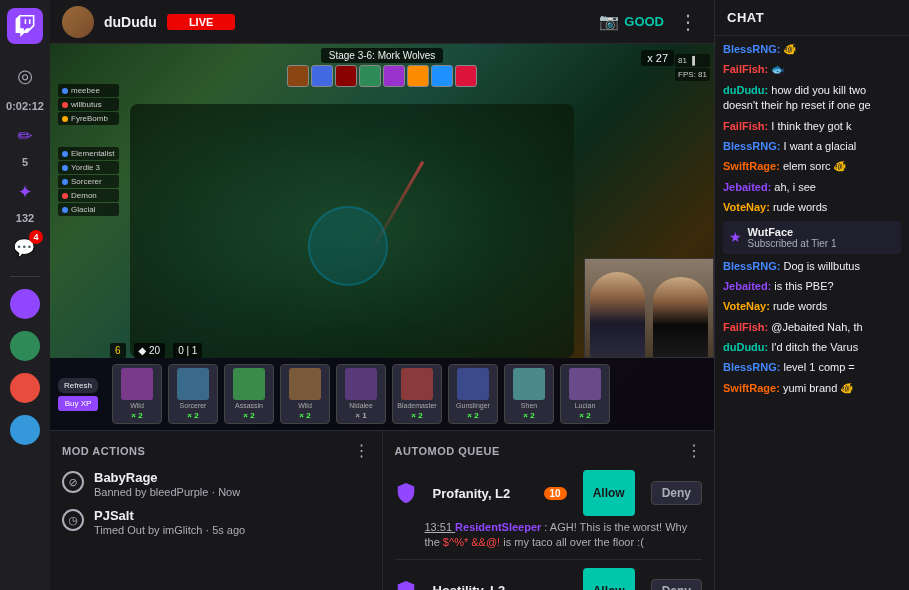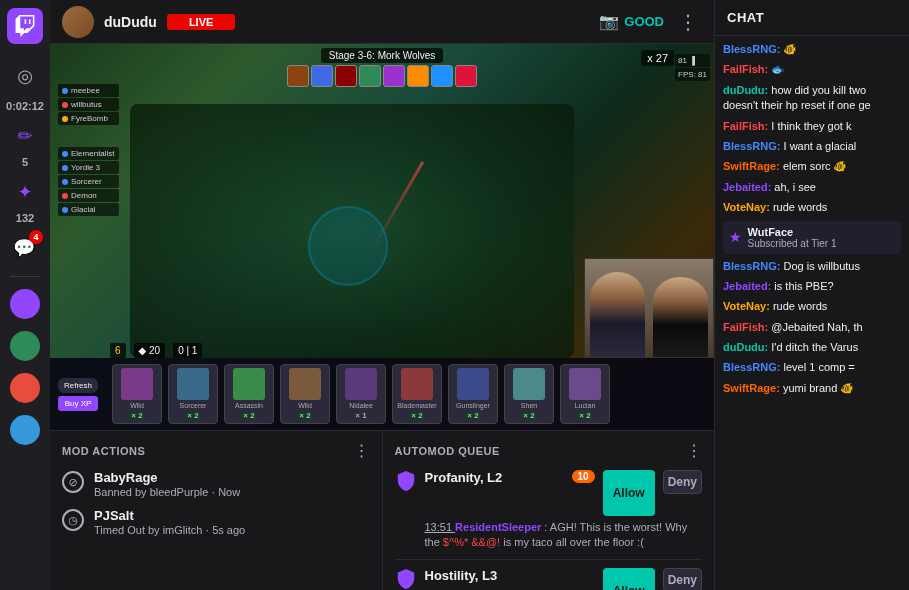--- a/index.html
+++ b/index.html
@@ -353,22 +353,22 @@
     .automod-queue {
       flex: 1;
       padding: 10px 12px;
       overflow: hidden;
     }
     .automod-item {
       margin-bottom: 8px;
     }
     .automod-item-header {
       display: flex;
-      align-items: flex-start;
-      gap: 8px;
+      align-items: center;
+      gap: 16px;
       margin-bottom: 4px;
     }
     .automod-shield {
       width: 22px;
       height: 22px;
       flex-shrink: 0;
       color: #9147ff;
     }
     .automod-type {
       font-weight: bold;
@@ -395,21 +395,21 @@
       padding: 16px 10px;
       font-size: 12px;
       font-weight: bold;
       cursor: pointer;
     }
     .automod-btn-deny {
       background: #2a2a3a;
       color: #adadb8;
       border: 1px solid #444;
       border-radius: 4px;
-      padding: 4px 4px;
+      padding: 4px 10px;
       font-size: 12px;
       font-weight: bold;
       cursor: pointer;
     }
     .automod-message {
       font-size: 11px;
       color: #adadb8;
       margin-left: 30px;
       line-height: 1.4;
     }

